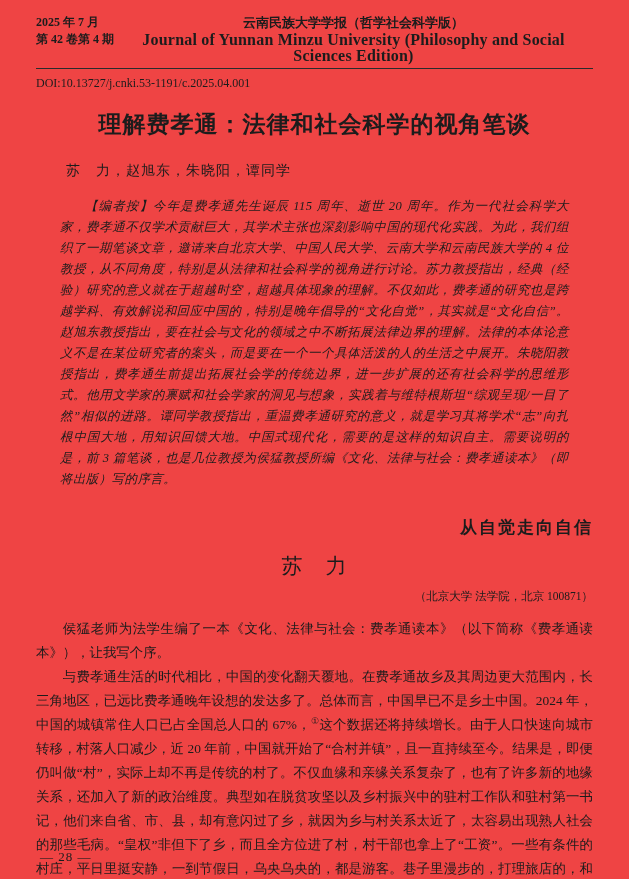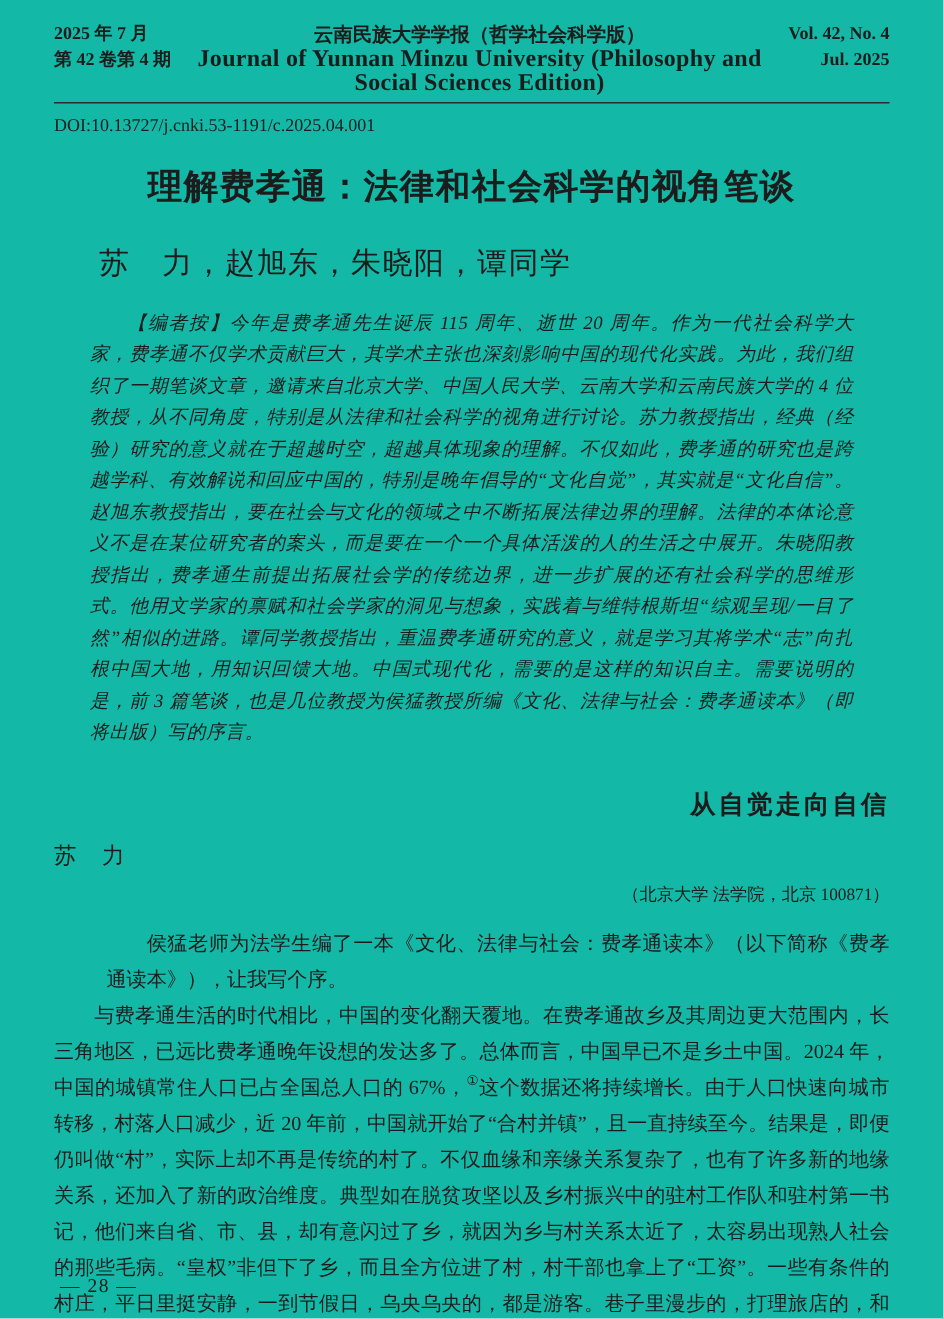--- a/index.html
+++ b/index.html
@@ -2,81 +2,77 @@
 <html><head>
 <meta charset="utf-8">
 <style>
   html, body { margin: 0; padding: 0; background: #ffffff; }
   .page {
     position: relative;
     width: 629px;
     height: 879px;
     box-sizing: border-box;
     padding: 14px 36px 0;
-    background: #14b8a6;
+    background: #ef4444;
     color: #1c1c1c;
     font-family: "Liberation Serif", "DejaVu Serif", serif;
     overflow: hidden;
   }
   
   .masthead { display: flex; justify-content: space-between; align-items: stretch; }
   .mh-left, .mh-right { font-size: 12px; line-height: 17px; font-weight: 600; white-space: nowrap; }
   .mh-left { text-align: left; }
   .mh-right { text-align: right; }
   .mh-center { flex: 1; text-align: center; padding: 0 6px; }
   .mh-center .cn { font-size: 13px; line-height: 18px; font-weight: 700; }
   .mh-center .en { font-size: 16px; line-height: 16px; font-weight: 600; letter-spacing: 0.2px; }
   .rule { border-top: 1.5px solid #2b2b2b; margin-top: 4px; }
   .doi { font-size: 12px; margin-top: 7px; }
   
   .title { margin: 18px 0 13px; font-size: 23px; font-weight: 700; text-align: center; letter-spacing: 1px; }
-  .authors { margin: 22px 0 0 30px; font-size: 20px; letter-spacing: 1px; }
+  .authors { margin: 22px 0 0 30px; font-size: 14px; letter-spacing: 1px; }
   .editor-note {
     margin: 16px 24px 16px;
     font-size: 12.5px;
     line-height: 21px;
     text-align: justify;
     text-indent: 2em;
     font-style: italic;
     letter-spacing: 0.4px;
   }
   
   .section-title {
     margin: 26px 0 12px;
     font-size: 17px;
     font-weight: 700;
     text-align: right;
     letter-spacing: 2px;
     font-family: Liberation Mono, monospace;
   }
-  .section-author { margin-top: 13px; font-size: 15px; letter-spacing: 1px; }
+  .section-author { margin-top: 13px; font-size: 21px; text-align: center; letter-spacing: 1px; }
   .affiliation { margin-top: 9px; font-size: 11.5px; text-align: right; }
   
   .body-p { margin: 0; font-size: 13.4px; line-height: 24px; text-align: justify; text-indent: 2em; }
-  .body-p.first { margin-top: 13px; margin-left: 35px; }
+  .body-p.first { margin-top: 13px; }
   .fn-mark { font-size: 9px; vertical-align: super; line-height: 0; }
   .page-num { position: absolute; left: 40px; bottom: 14px; font-size: 13px; letter-spacing: 1px; }
 </style>
 </head>
 <body>
 
 <div class="page">
 
   <div class="masthead">
     <div class="mh-left">
       <div>2025 年 7 月</div>
       <div>第 42 卷第 4 期</div>
     </div>
     <div class="mh-center">
       <div class="cn">云南民族大学学报（哲学社会科学版）</div>
       <div class="en">Journal of Yunnan Minzu University (Philosophy and Social Sciences Edition)</div>
-    </div>
-    <div class="mh-right">
-      <div>Vol. 42, No. 4</div>
-      <div>Jul. 2025</div>
     </div>
   </div>
 
   <div class="rule"></div>
 
   <div class="doi">DOI:10.13727/j.cnki.53-1191/c.2025.04.001</div>
 
   <h1 class="title">理解费孝通：法律和社会科学的视角笔谈</h1>
 
   <div class="authors">苏　力，赵旭东，朱晓阳，谭同学</div>

